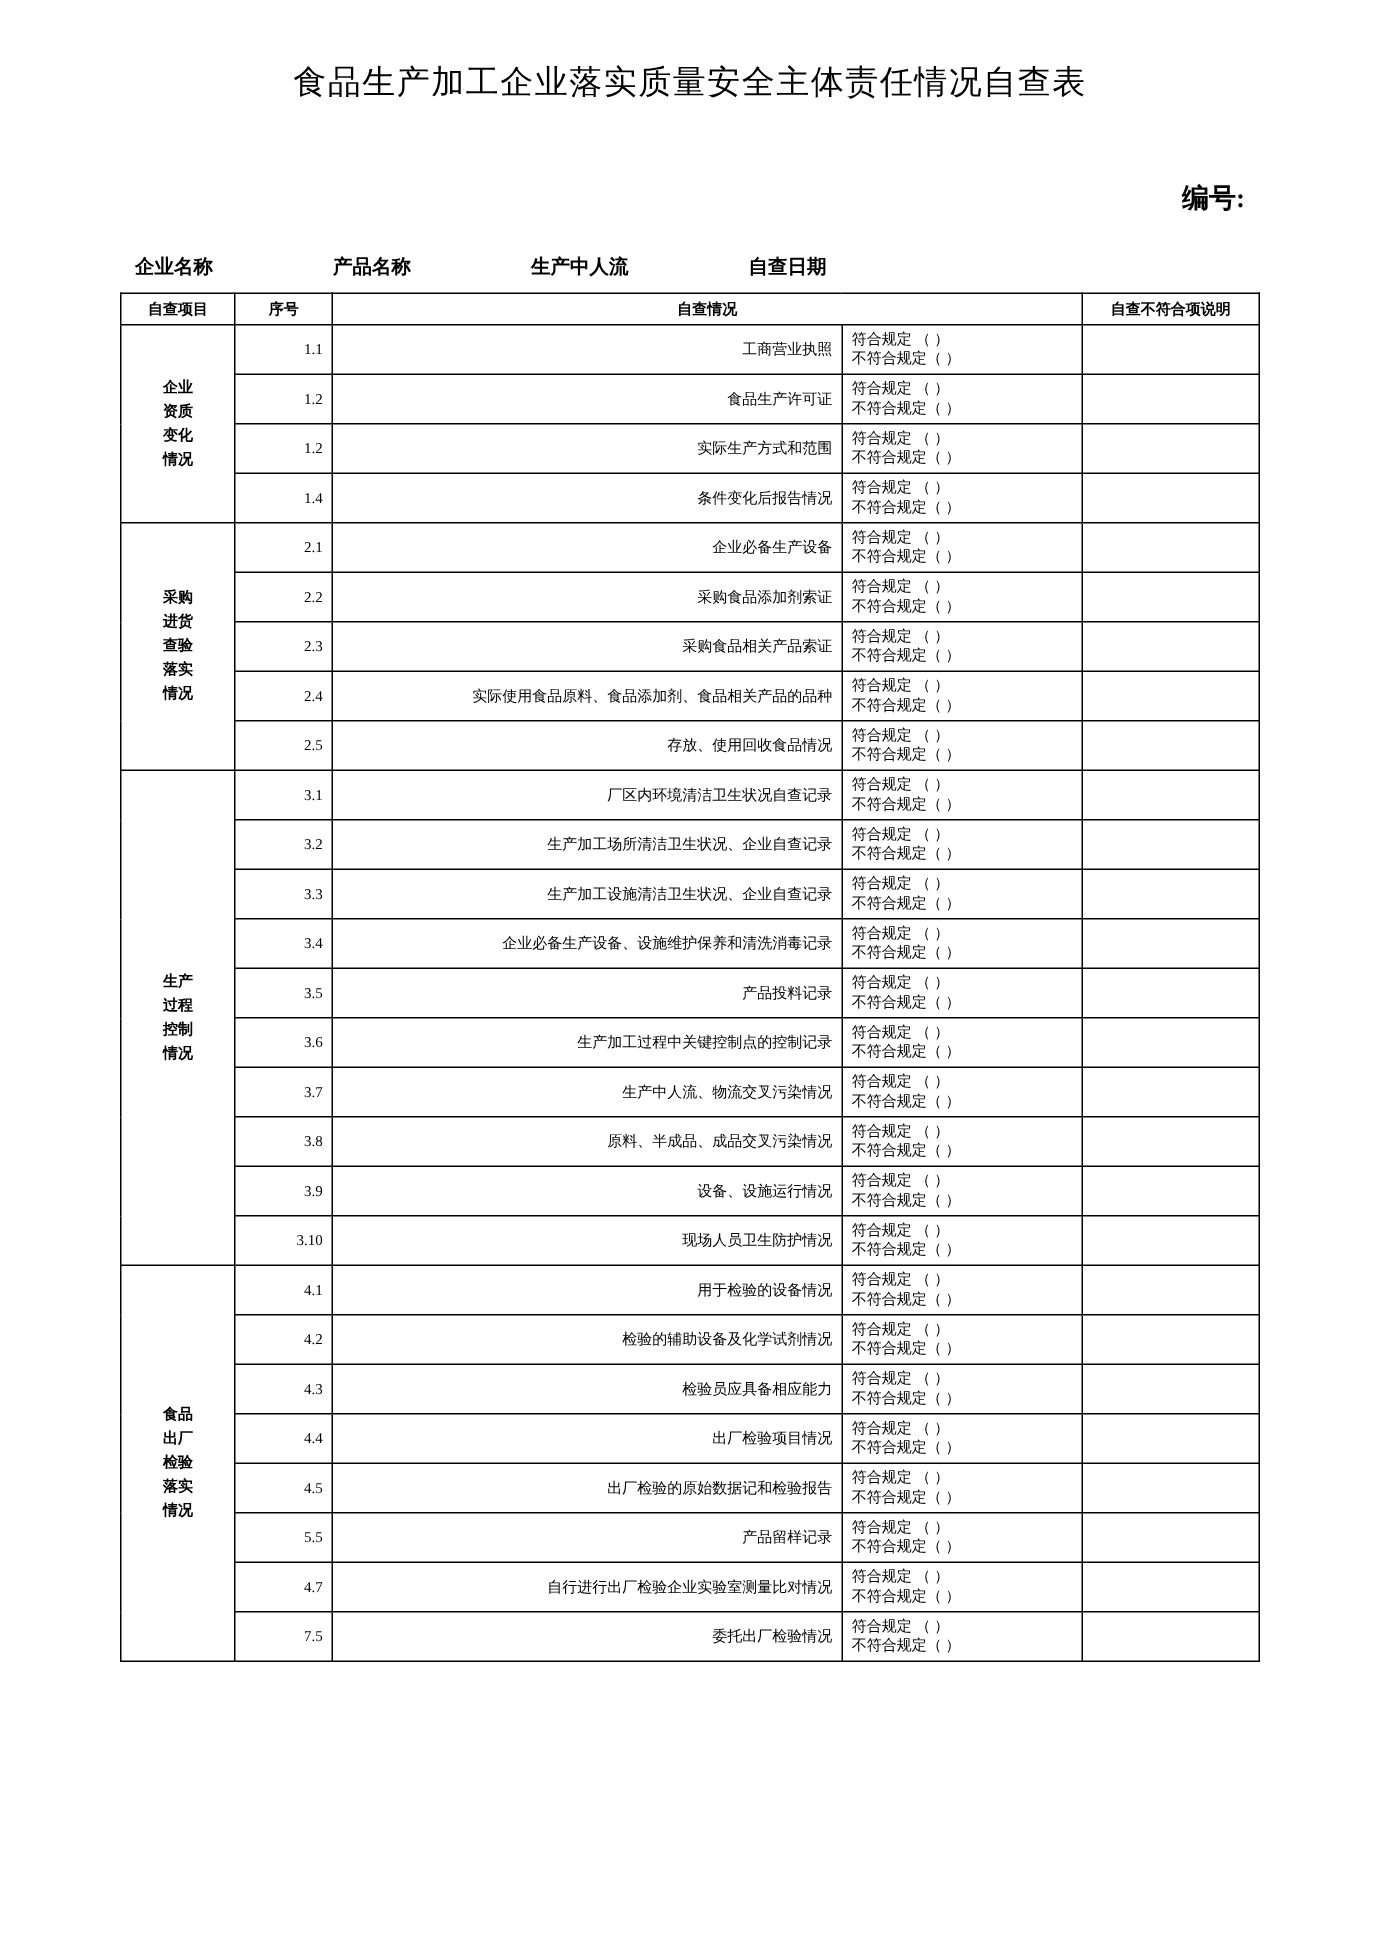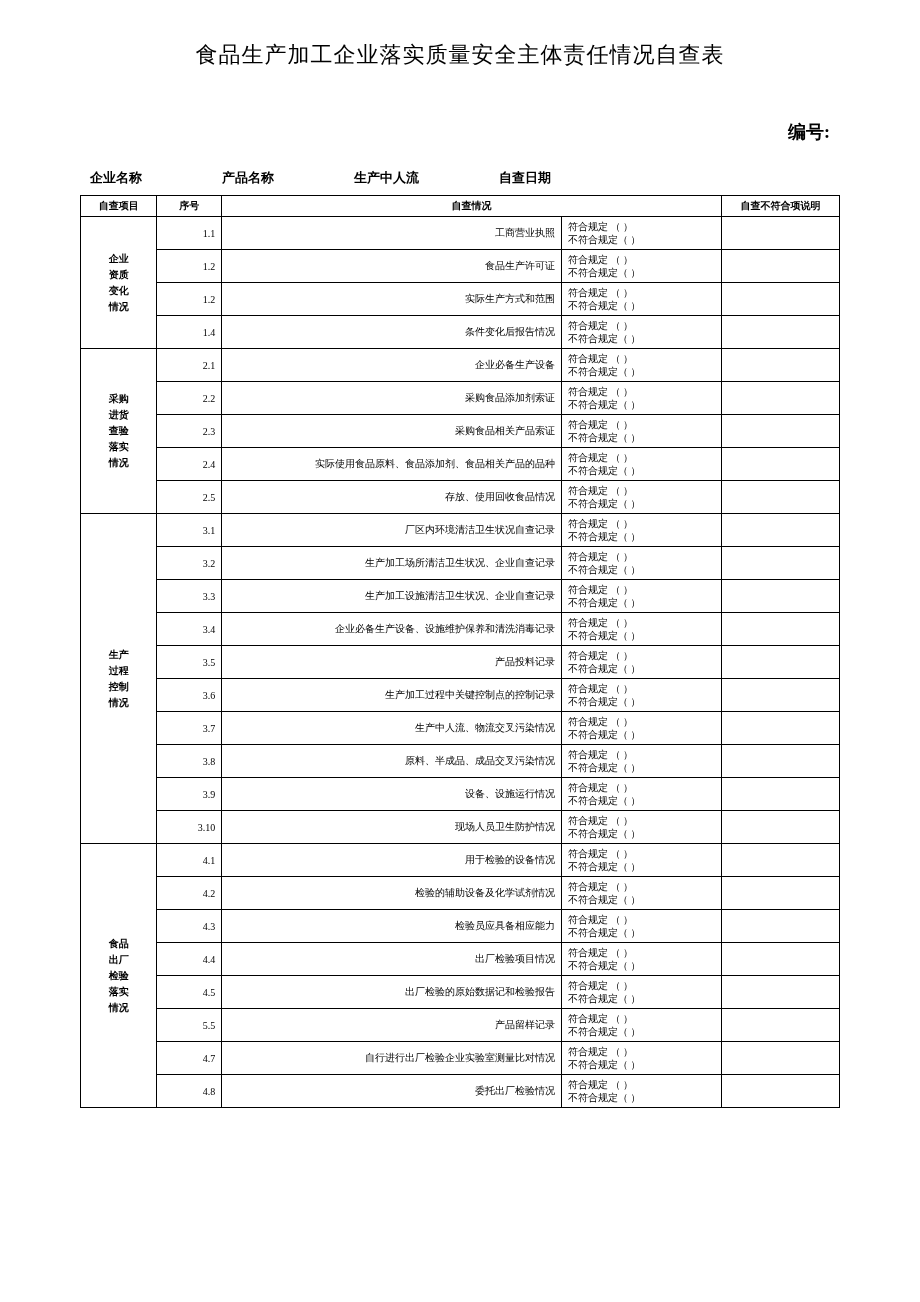--- a/index.html
+++ b/index.html
@@ -279,19 +279,19 @@
         <td class="col-status">符合规定 （   ）<br>不符合规定（   ）</td>
         <td class="col-remark"></td>
       </tr>
       <tr>
         <td class="col-num">4.7</td>
         <td class="col-desc">自行进行出厂检验企业实验室测量比对情况</td>
         <td class="col-status">符合规定 （   ）<br>不符合规定（   ）</td>
         <td class="col-remark"></td>
       </tr>
       <tr>
-        <td class="col-num">4.8</td>
+        <td class="col-num">7.5</td>
         <td class="col-desc">委托出厂检验情况</td>
         <td class="col-status">符合规定 （   ）<br>不符合规定（   ）</td>
         <td class="col-remark"></td>
       </tr>
     </tbody>
 </table>
 
 </body></html>

